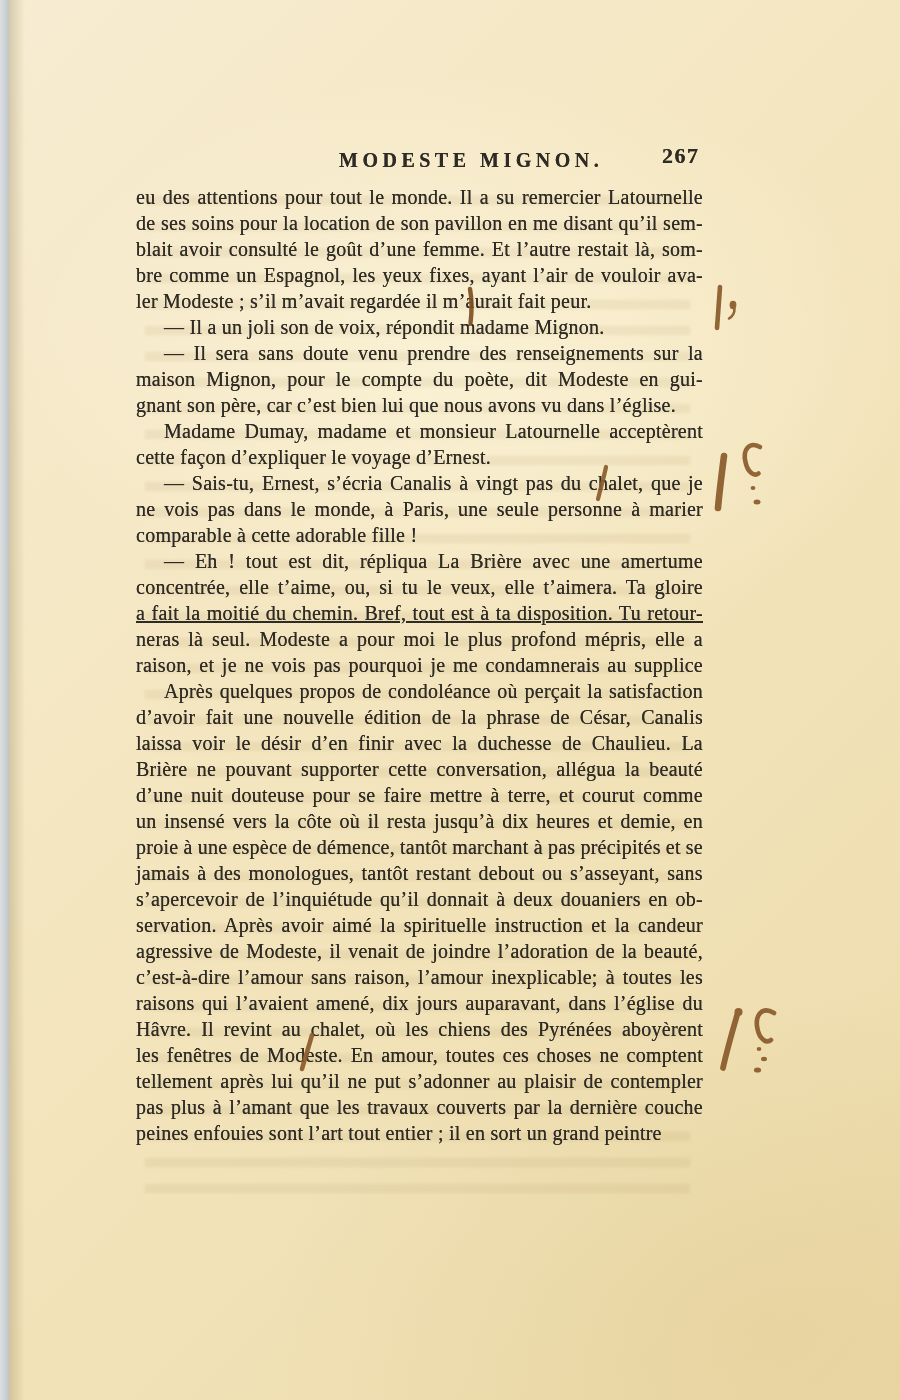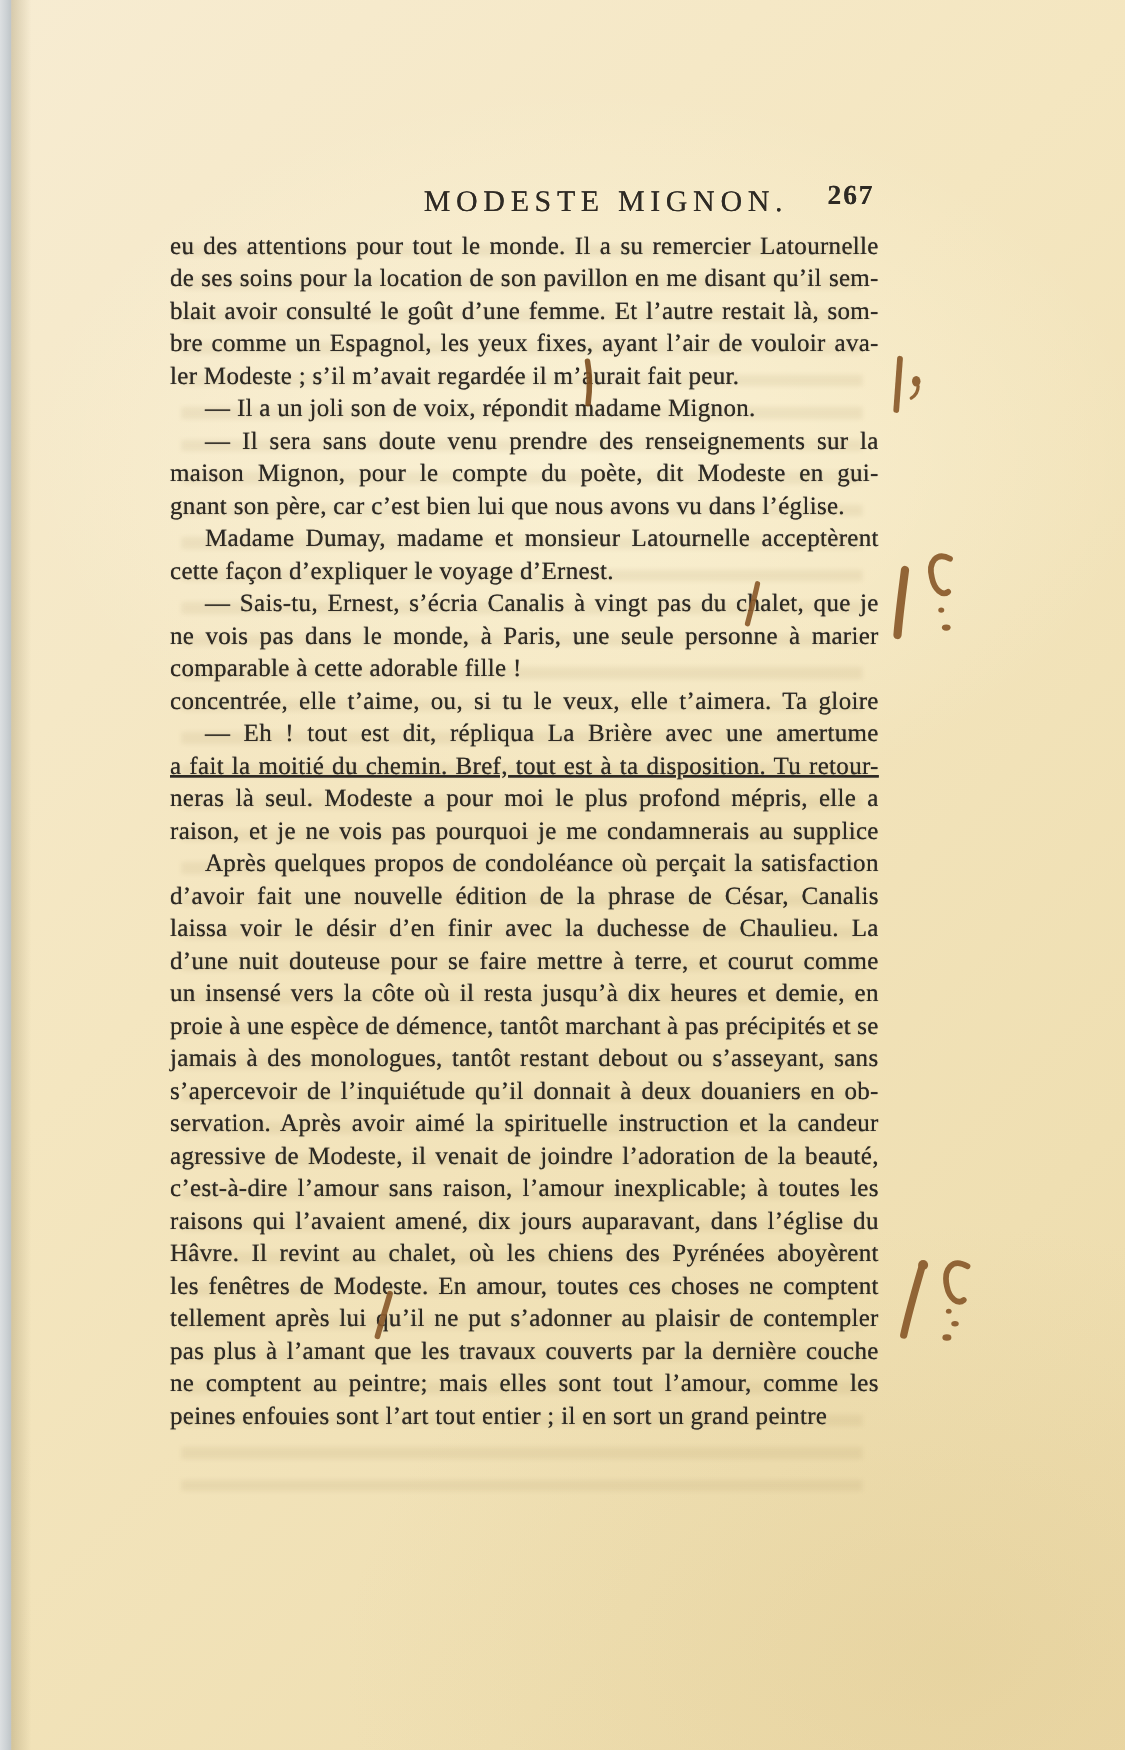--- a/index.html
+++ b/index.html
@@ -19,21 +19,21 @@
     position:absolute; left:9px; top:0; width:16px; height:1400px;
     background:linear-gradient(90deg, rgba(130,115,75,0.28), rgba(130,115,75,0));
   }
   .ghost {
     position:absolute; left:145px; top:196px; width:545px; height:1000px;
     background:repeating-linear-gradient(to bottom, rgba(168,146,94,0.12) 0px 9px, rgba(168,146,94,0) 9px 26px);
     filter:blur(1.6px);
   }
   .running-title {
     position:absolute; left:339px; top:149px;
-    font-size:24px; font-weight:normal; letter-spacing:4.5px;
+    font-size:20px; font-weight:bold; letter-spacing:4.5px;
     color:#2e2a24; text-shadow:0 0 0.5px rgba(46,42,36,0.8);text-align:center;
   }
   .page-number {
     position:absolute; left:662px; top:143px;
     font-size:22px; font-weight:bold; letter-spacing:1.5px;
     color:#2e2a24; text-shadow:0 0 0.5px rgba(46,42,36,0.8);
   }
   .body-text { position:absolute; left:136px; top:184px; width:567px; }
   .line {
     height:26px; line-height:26px; font-size:20px; color:#2e2a24;
@@ -62,42 +62,42 @@
       <div class="line">ler Modeste ; s’il m’avait regardée il m’aurait fait peur.</div>
       <div class="line indent">— Il a un joli son de voix, répondit madame Mignon.</div>
       <div class="line indent" style="word-spacing: 4.10625px;">— Il sera sans doute venu prendre des renseignements sur la</div>
       <div class="line" style="word-spacing: 5.67812px;">maison Mignon, pour le compte du poète, dit Modeste en gui-</div>
       <div class="line">gnant son père, car c’est bien lui que nous avons vu dans l’église.</div>
       <div class="line indent" style="word-spacing: 3.77083px;">Madame Dumay, madame et monsieur Latournelle acceptèrent</div>
       <div class="line">cette façon d’expliquer le voyage d’Ernest.</div>
       <div class="line indent" style="word-spacing: 2.3054px;">— Sais-tu, Ernest, s’écria Canalis à vingt pas du chalet, que je</div>
       <div class="line" style="word-spacing: 3.72786px;">ne vois pas dans le monde, à Paris, une seule personne à marier</div>
       <div class="line">comparable à cette adorable fille !</div>
+      <div class="line indent" style="word-spacing: 5.39631px;">— Eh ! tout est dit, répliqua La Brière avec une amertume</div>
       <div class="line" style="word-spacing: 3.61506px;">concentrée, elle t’aime, ou, si tu le veux, elle t’aimera. Ta gloire</div>
-      <div class="line indent" style="word-spacing: 5.39631px;">— Eh ! tout est dit, répliqua La Brière avec une amertume</div>
       <div class="line" style="word-spacing: 1.09014px; text-decoration: underline;">a fait la moitié du chemin. Bref, tout est à ta disposition. Tu retour-</div>
       <div class="line" style="word-spacing: 3.61198px;">neras là seul. Modeste a pour moi le plus profond mépris, elle a</div>
       <div class="line" style="word-spacing: 2.40483px;">raison, et je ne vois pas pourquoi je me condamnerais au supplice</div>
       <div class="line indent" style="word-spacing: 1.40039px;">Après quelques propos de condoléance où perçait la satisfaction</div>
       <div class="line" style="word-spacing: 4.91875px;">d’avoir fait une nouvelle édition de la phrase de César, Canalis</div>
       <div class="line" style="word-spacing: 5.05682px;">laissa voir le désir d’en finir avec la duchesse de Chaulieu. La</div>
+      <div class="line" style="word-spacing: 4.07812px;">Brière ne pouvant supporter cette conversation, allégua la beauté</div>
       <div class="line" style="word-spacing: 2.91477px;">d’une nuit douteuse pour se faire mettre à terre, et courut comme</div>
       <div class="line" style="word-spacing: 2.50962px;">un insensé vers la côte où il resta jusqu’à dix heures et demie, en</div>
       <div class="line" style="word-spacing: -0.138021px;">proie à une espèce de démence, tantôt marchant à pas précipités et se</div>
       <div class="line" style="word-spacing: 2.19965px;">jamais à des monologues, tantôt restant debout ou s’asseyant, sans</div>
       <div class="line" style="word-spacing: 2.48264px;">s’apercevoir de l’inquiétude qu’il donnait à deux douaniers en ob-</div>
       <div class="line" style="word-spacing: 3.10417px;">servation. Après avoir aimé la spirituelle instruction et la candeur</div>
       <div class="line" style="word-spacing: 1.90781px;">agressive de Modeste, il venait de joindre l’adoration de la beauté,</div>
       <div class="line" style="word-spacing: 2.73047px;">c’est-à-dire l’amour sans raison, l’amour inexplicable; à toutes les</div>
       <div class="line" style="word-spacing: 2.45139px;">raisons qui l’avaient amené, dix jours auparavant, dans l’église du</div>
       <div class="line" style="word-spacing: 4.5625px;">Hâvre. Il revint au chalet, où les chiens des Pyrénées aboyèrent</div>
       <div class="line" style="word-spacing: 2.52969px;">les fenêtres de Modeste. En amour, toutes ces choses ne comptent</div>
       <div class="line" style="word-spacing: 2.375px;">tellement après lui qu’il ne put s’adonner au plaisir de contempler</div>
       <div class="line" style="word-spacing: 2.23722px;">pas plus à l’amant que les travaux couverts par la dernière couche</div>
-      <div class="line" style="word-spacing: 4.05156px;">ne comptent au peintre; mais elles sont tout l’amour, comme les</div>
       <div class="line">peines enfouies sont l’art tout entier ; il en sort un grand peintre</div>
     </div>
 
   <svg class="ink" width="900" height="1400" viewBox="0 0 900 1400">
 
     <g stroke="#7d4e20" fill="none" stroke-linecap="round" opacity="0.92">
       <path d="M470,289 C471.5,297 472,311 470.5,323" stroke-width="4.4"></path>
     </g>
 
     <g stroke="#8a5a2b" fill="none" stroke-linecap="round" opacity="0.92">

